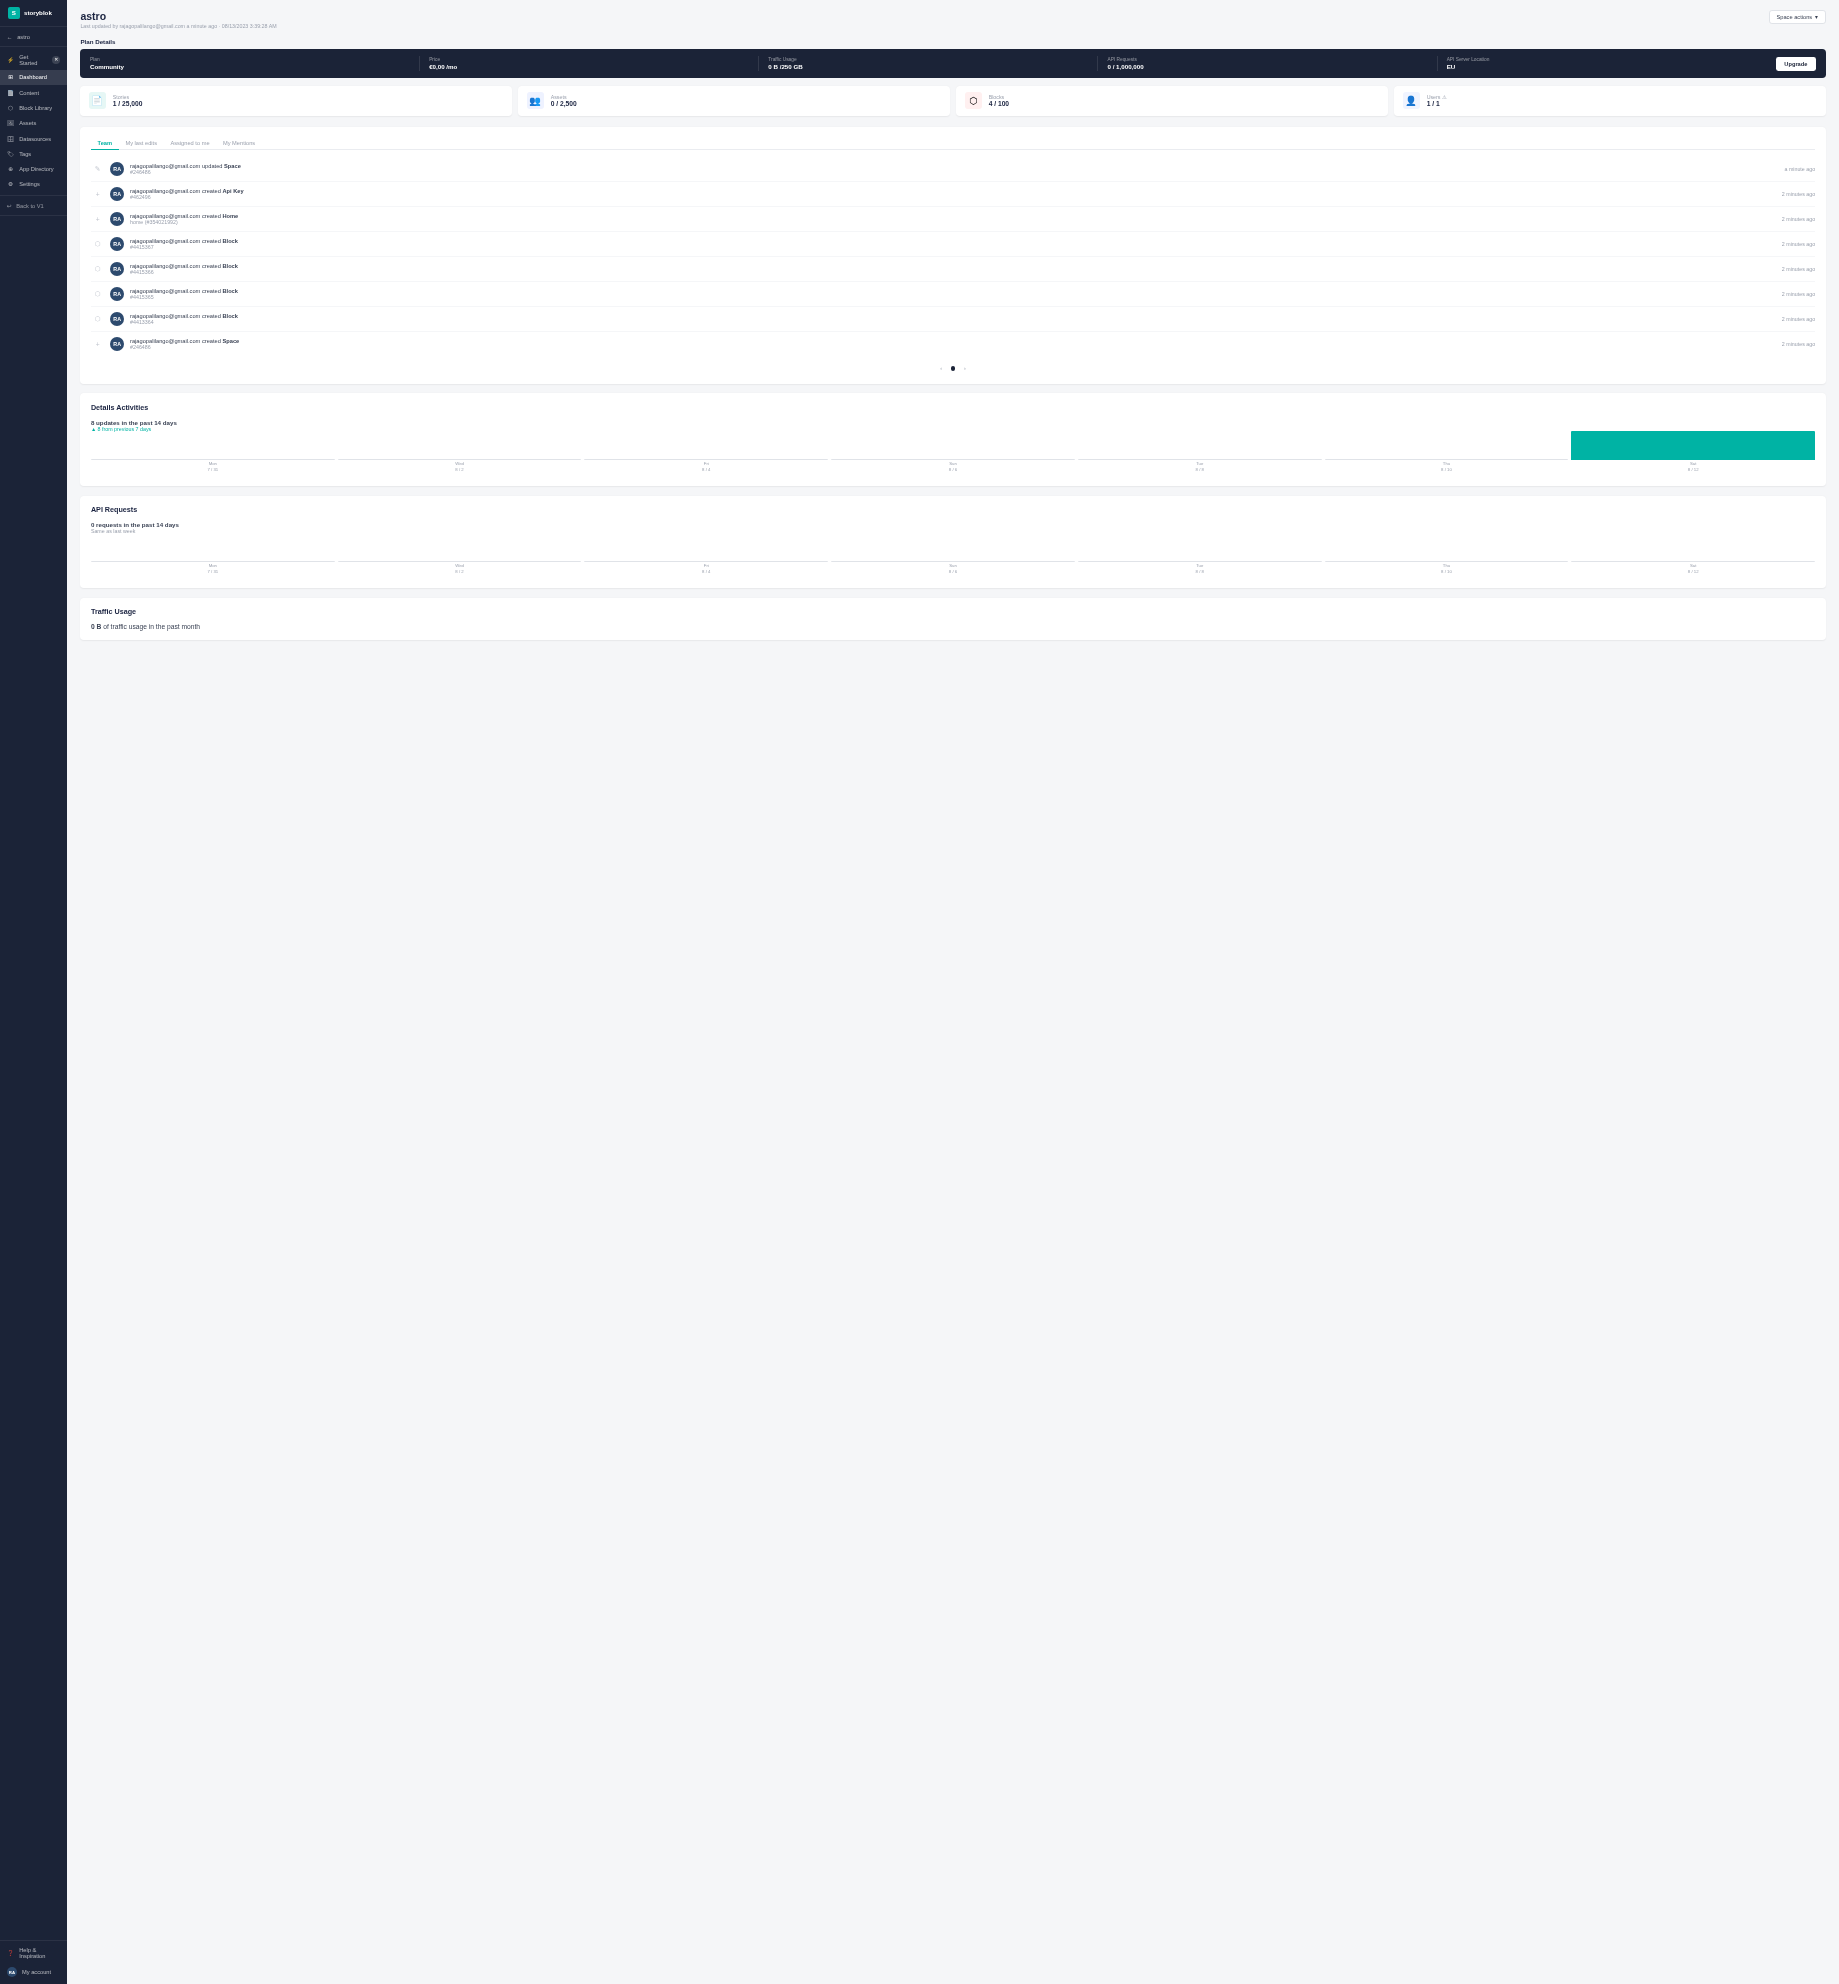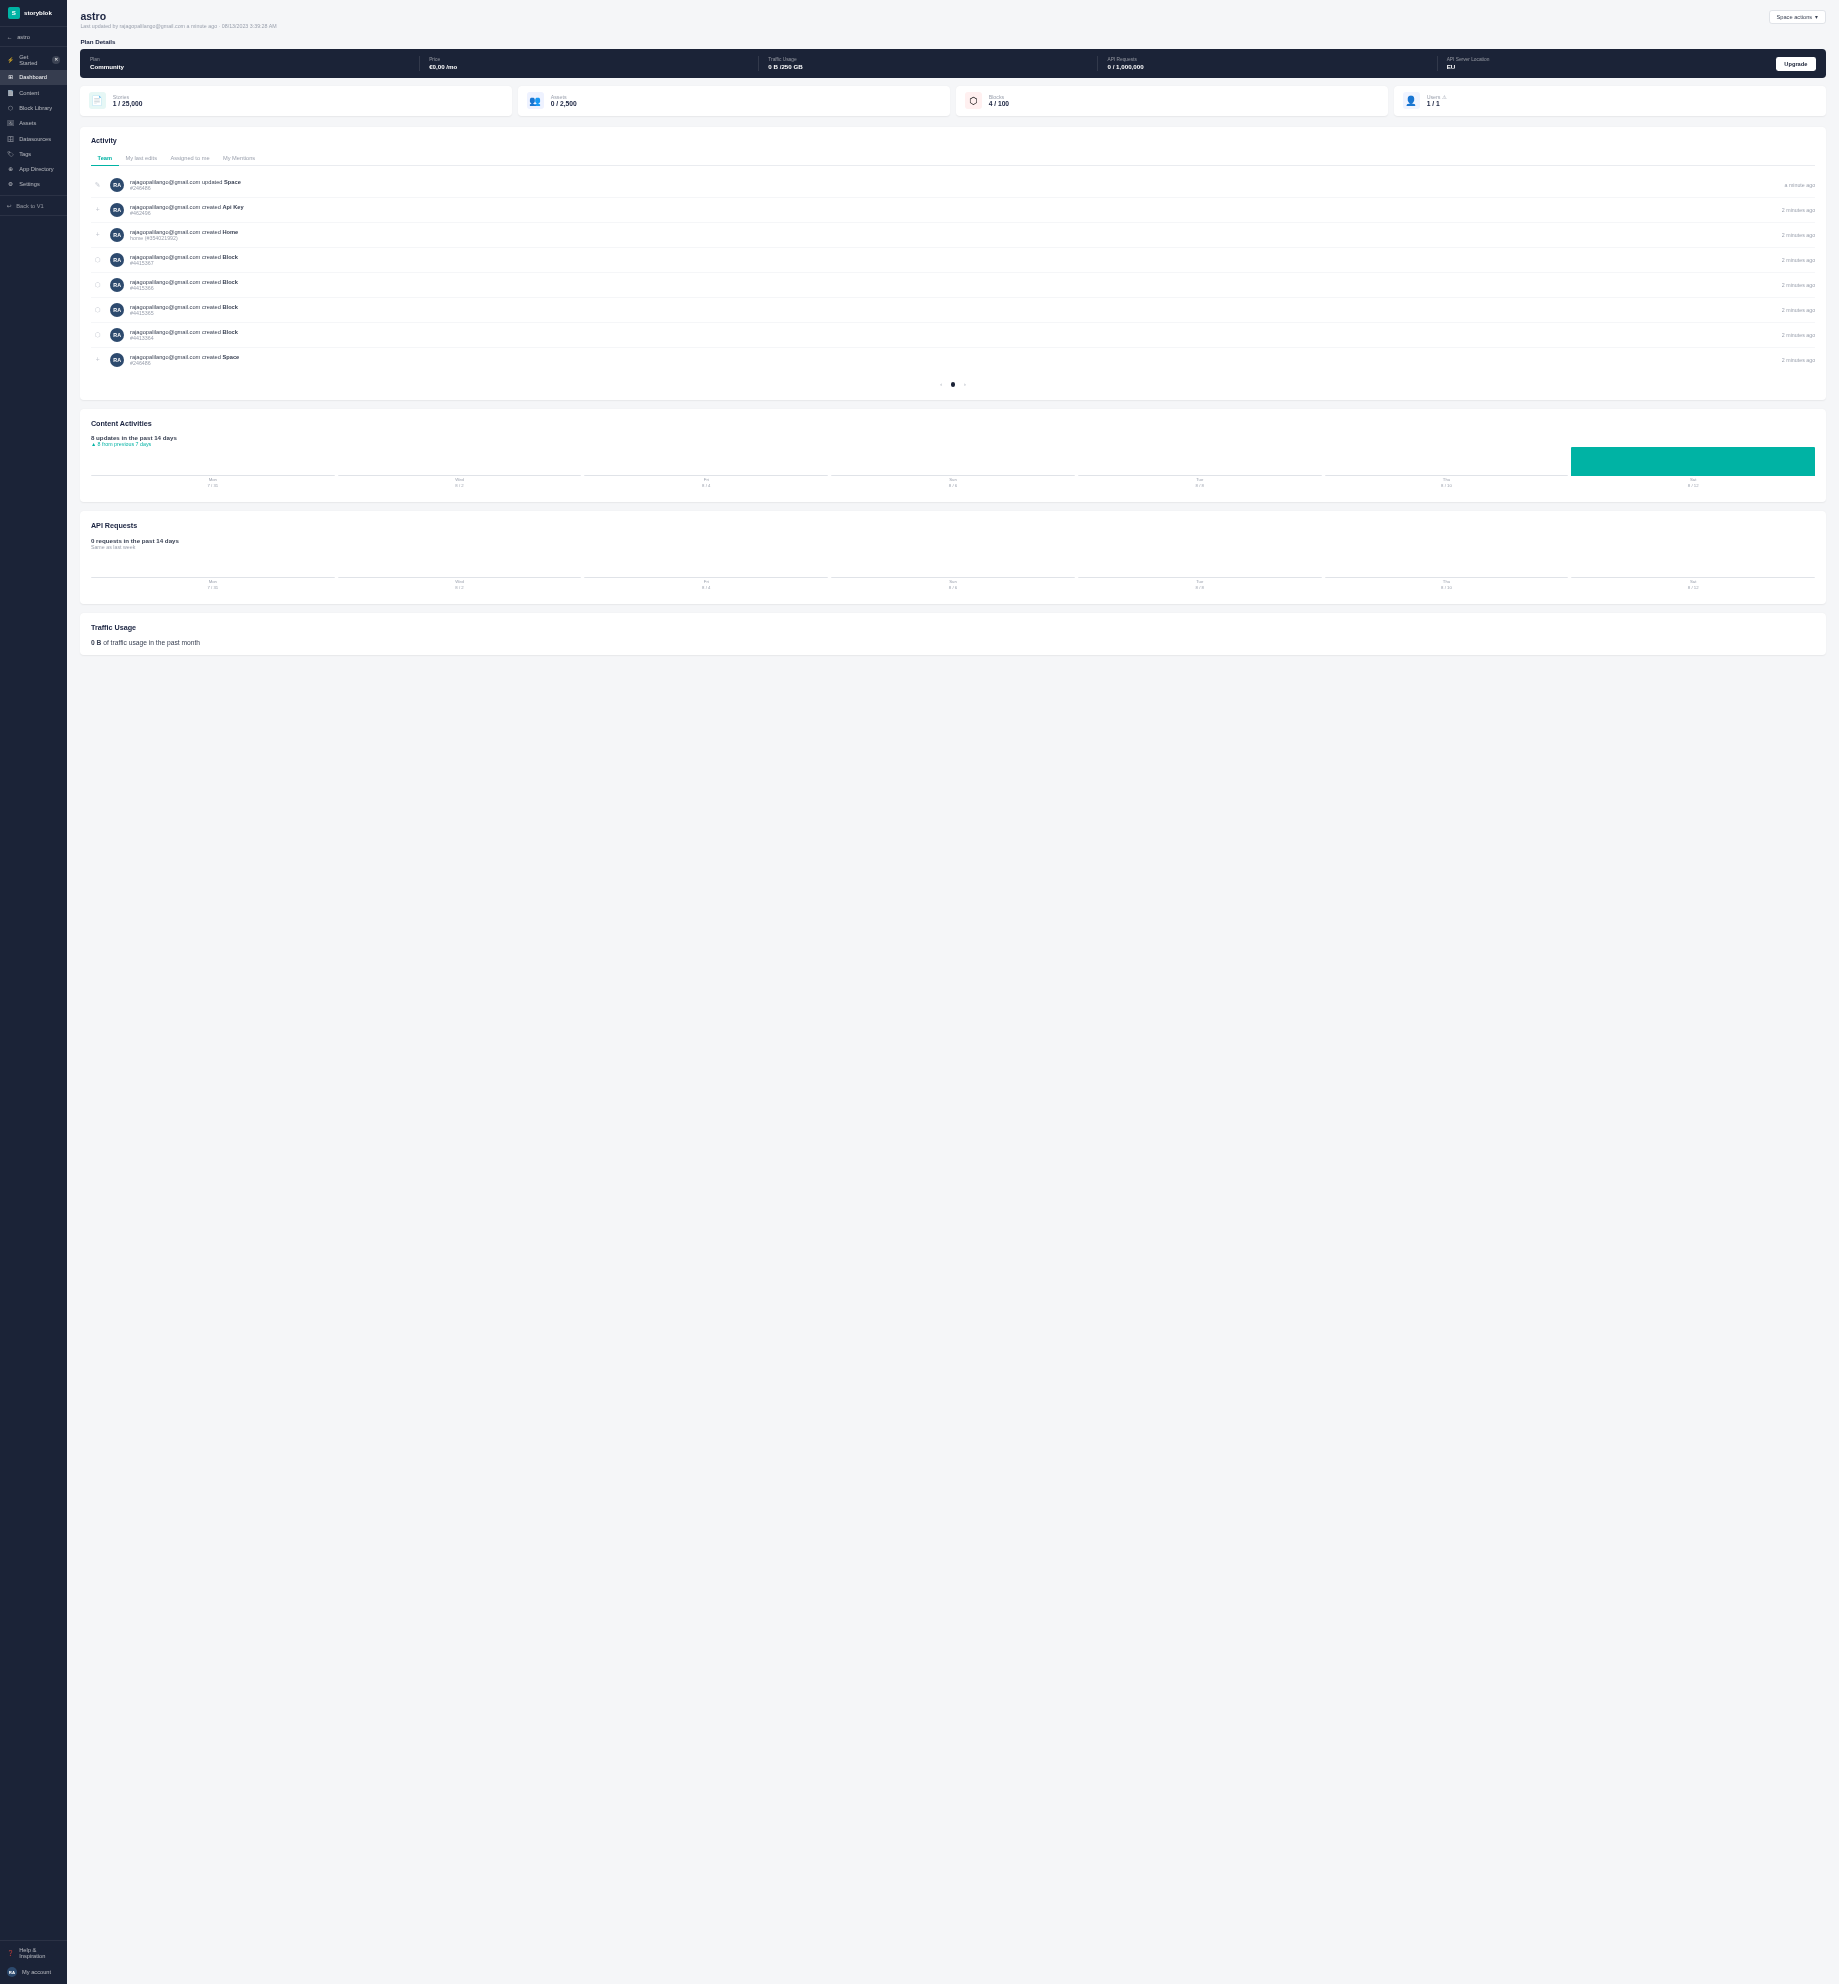--- a/index.html
+++ b/index.html
@@ -406,21 +406,20 @@
       <div class="stat-card">
     <div class="stat-icon users" style="font-size:9.6px;">👤</div>
     <div>
       <div class="stat-label">Users ⚠</div>
       <div class="stat-value">1 / 1</div>
     </div>
   </div>
     </div>
 
   <div class="section-card">
-    <div class="section-title">Activity</div>
     <div class="tabs-row" id="activity-tabs">
         <div class="tab active">Team</div>
         <div class="tab">My last edits</div>
         <div class="tab">Assigned to me</div>
         <div class="tab">My Mentions</div>
       </div>
     <div id="activity-list">
         <div class="activity-item">
     <div class="act-icon">✎</div>
     <div class="avatar">RA</div>
@@ -511,21 +510,21 @@
   </div>
       </div>
     <div class="pagination">
       <button class="page-btn">‹</button>
       <div class="page-dot"></div>
       <button class="page-btn">›</button>
     </div>
   </div>
 
   <div class="section-card">
-    <div class="section-title">Content Activities</div>
+    <div class="section-title">Details Activities</div>
     <div class="content-activities-header">
       <div class="updates-count">
         <strong>8</strong>
         <span>updates in the past 14 days</span>
       </div>
       <div class="updates-trend">▲ 8 from previous 7 days</div>
     </div>
     <div class="chart-area" id="content-chart">
         <div class="chart-bars">
           <div class="chart-col">

